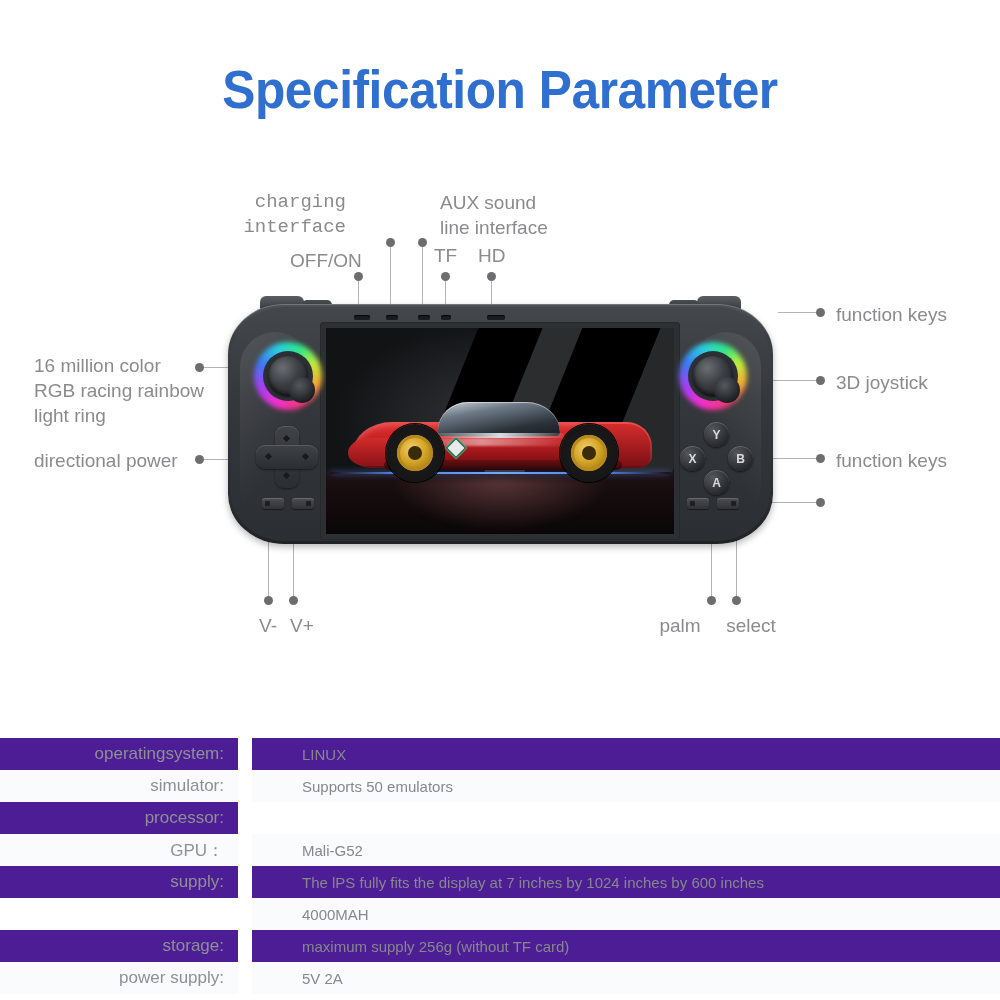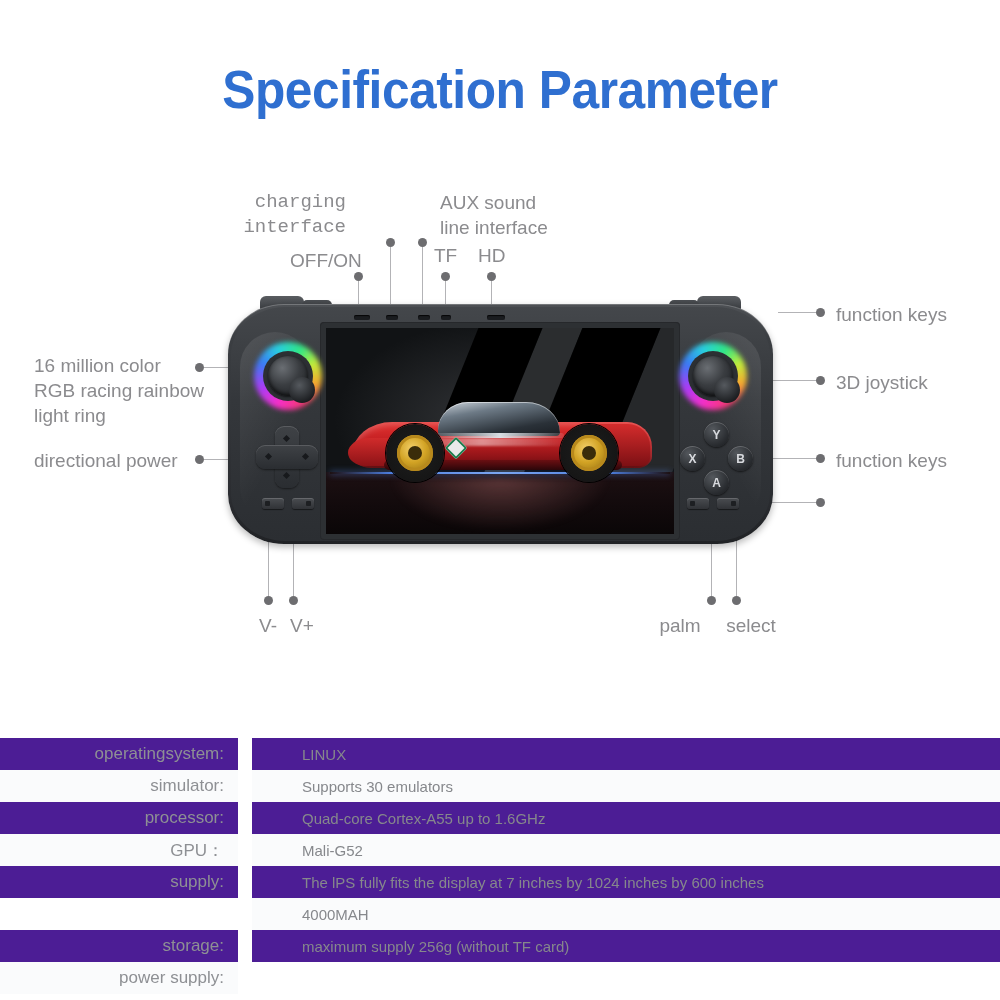--- a/index.html
+++ b/index.html
@@ -373,39 +373,39 @@
     </div>
   </div>
 
   <div id="spec">
     <div class="row odd">
       <div class="cellL">operatingsystem:</div>
       <div class="cellR">LINUX</div>
     </div>
     <div class="row even">
       <div class="cellL">simulator:</div>
-      <div class="cellR">Supports 30 emulators</div>
+      <div class="cellR">Supports 50 emulators</div>
     </div>
     <div class="row odd">
       <div class="cellL">processor:</div>
-      <div class="cellR">Quad-core Cortex-A55 up to 1.6GHz</div>
     </div>
     <div class="row even">
       <div class="cellL">GPU：</div>
       <div class="cellR">Mali-G52</div>
     </div>
     <div class="row odd">
       <div class="cellL">supply:</div>
       <div class="cellR">The lPS fully fits the display at 7 inches by 1024 inches by 600 inches</div>
     </div>
     <div class="row even">
       <div class="cellR">4000MAH</div>
     </div>
     <div class="row odd">
       <div class="cellL">storage:</div>
       <div class="cellR">maximum supply 256g (without TF card)</div>
     </div>
     <div class="row even">
       <div class="cellL">power supply:</div>
+      <div class="cellR">5V 2A</div>
     </div>
   </div>
 
 </div>
 
 </body></html>

